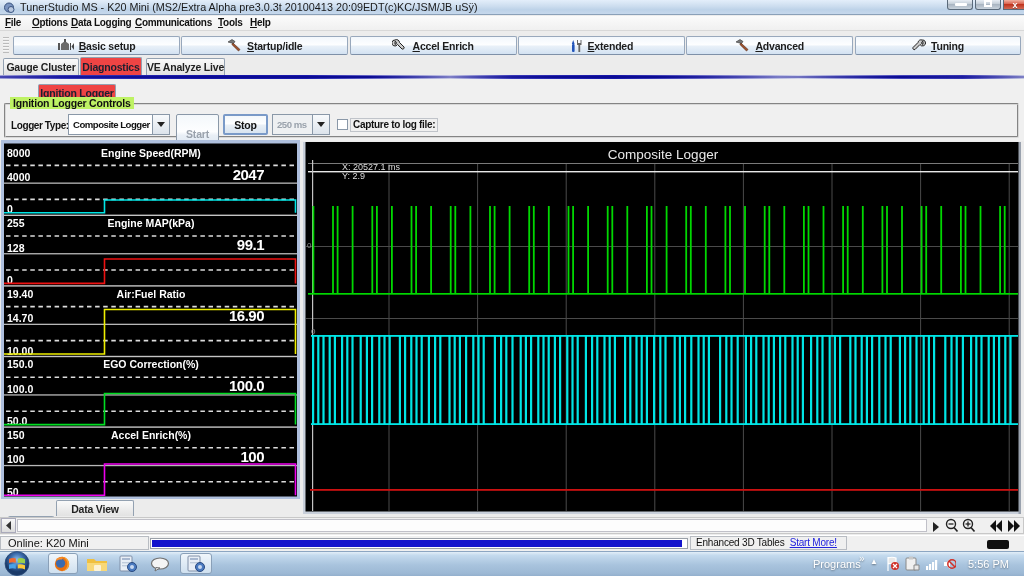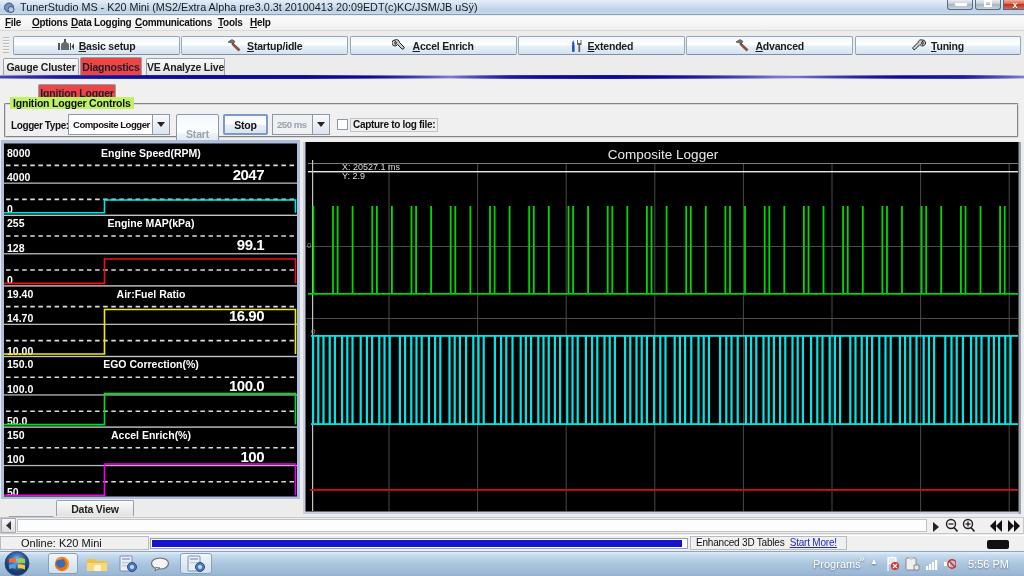--- a/index.html
+++ b/index.html
@@ -457,21 +457,21 @@
     <line x1="21.5" y1="6" x2="26.5" y2="6" stroke="#222" stroke-width="1.3"></line>
     <line x1="24" y1="3.5" x2="24" y2="8.5" stroke="#222" stroke-width="1.3"></line>
     <line x1="27" y1="9.5" x2="30.5" y2="13.5" stroke="#222" stroke-width="1.6"></line>
 <path d="M52,2 L46,8 L52,14 Z" fill="#111"></path>
     <path d="M58,2 L52,8 L58,14 Z" fill="#111"></path>
 <path d="M64,2 L70,8 L64,14 Z" fill="#111"></path>
     <path d="M70,2 L76,8 L70,14 Z" fill="#111"></path>
 </svg>
 
 <div class="abs statusbar"></div>
-<div class="scell" style="left:0;width:149px;padding-left:20px;">Online: K20 Mini</div>
+<div class="scell" style="left:0;width:149px;padding-left:7px;">Online: K20 Mini</div>
 <div class="progress">
     <div class="fill"></div>
   </div>
 <div class="scell" style="left:690px;width:157px;padding-left:5px;white-space:nowrap;font-size:10px;letter-spacing:-0.2px;">Enhanced 3D Tables&nbsp;&nbsp;<span style="color:#2222dd;text-decoration:underline;">Start More!</span></div>
 <div class="abs" style="left:987px;top:540px;width:22px;height:9px;background:#111;border-radius:2px;"></div>
 
 <div class="abs taskbar"></div>
 <svg class="abs" style="left:2px;top:551px" width="30" height="25" viewBox="0 0 30 25">
 <circle cx="15" cy="12.5" r="12" fill="url(#orb)" stroke="#2a4a78" stroke-width="0.8"></circle>
 <defs>

